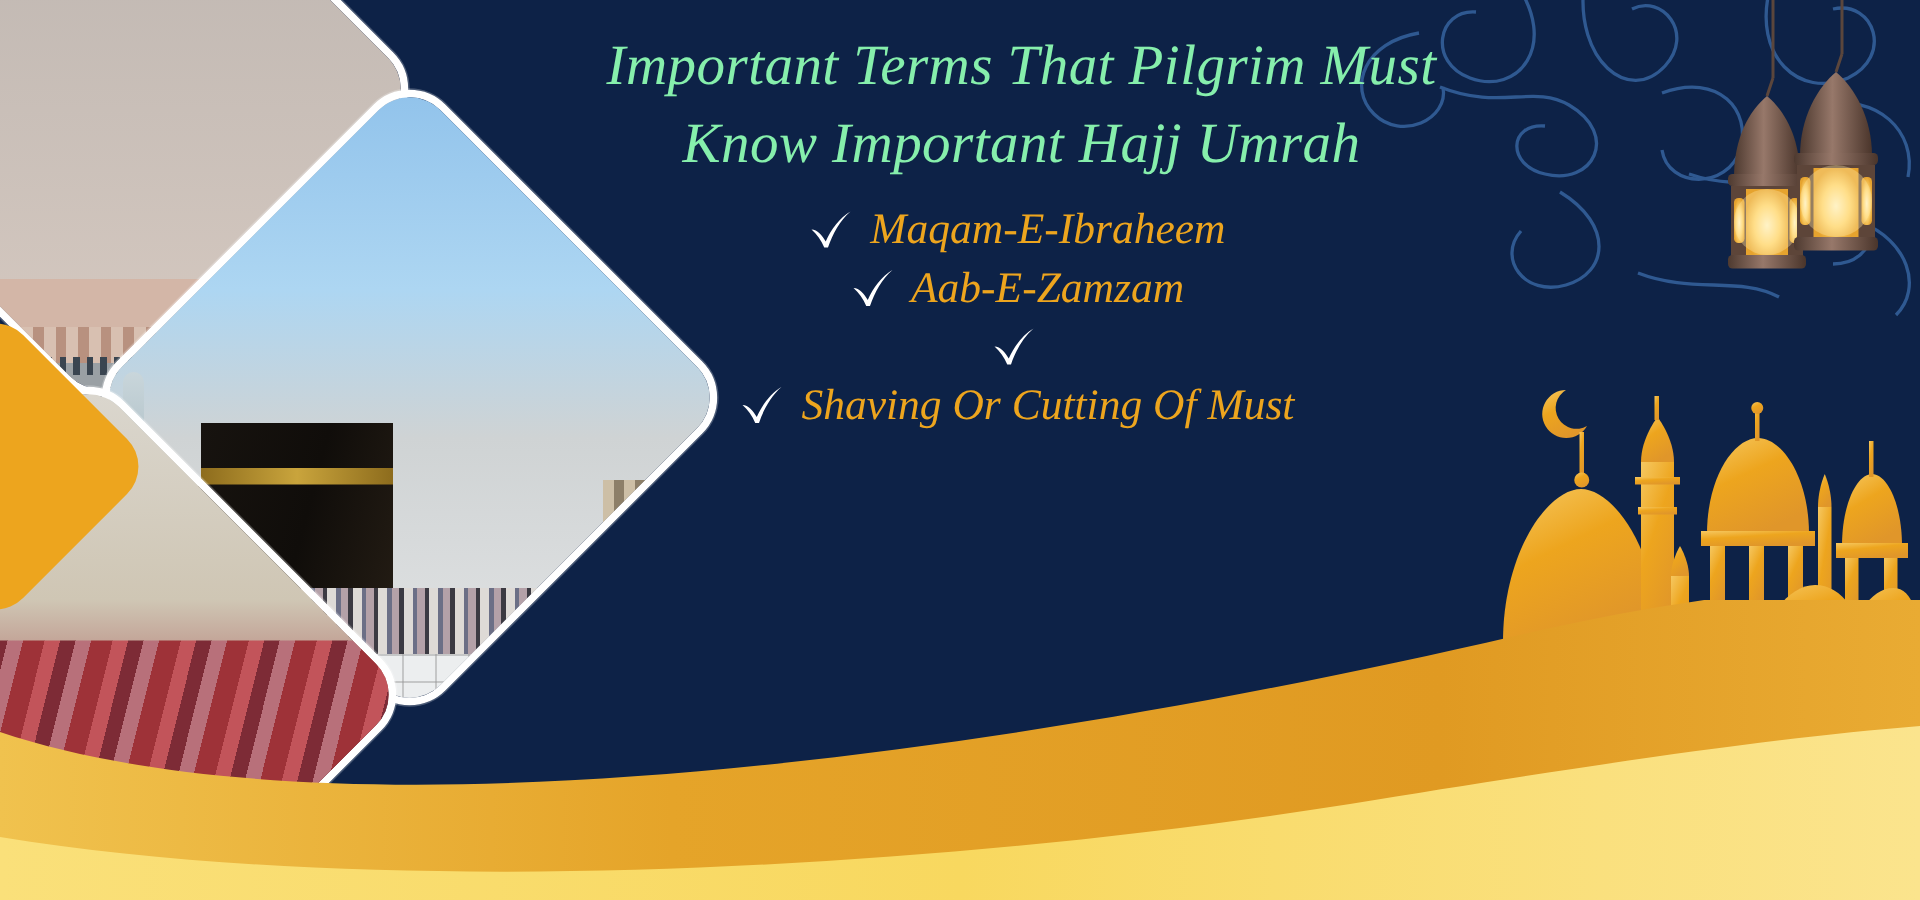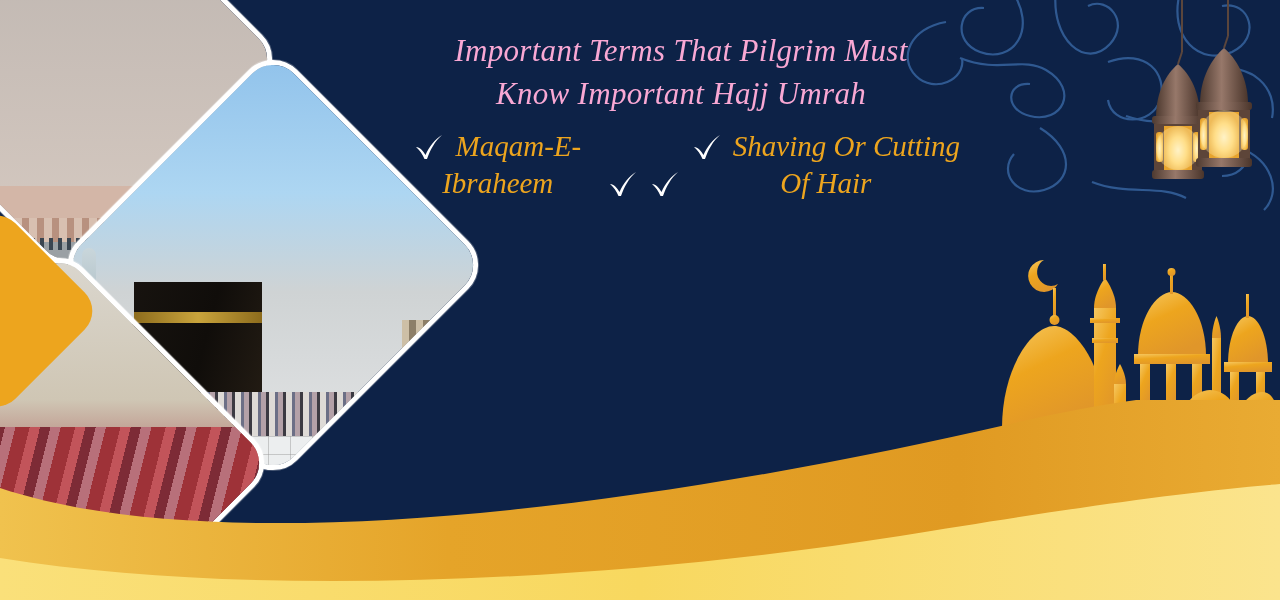--- a/index.html
+++ b/index.html
@@ -81,25 +81,24 @@
 
   
   #gold-diamond{
     position:absolute;left:-78px;top:236px;width:150px;height:150px;
     background:#eda51e;border-radius:26px;transform:rotate(45deg);
   }
 
   
   .content{position:absolute;left:396px;top:18px;width:570px;text-align:center;}
   .headline{
-    color:#f9a8d4;font-style:italic;font-size:31px;line-height:1.38;
+    color:#86efac;font-style:italic;font-size:38px;line-height:1.38;
     letter-spacing:.3px;
-    margin-top:12px;
-  }
-  .terms{margin-top:12px;display:flex;flex-direction:row;gap:2px;align-items:flex-end;}
+  }
+  .terms{margin-top:12px;display:flex;flex-direction:column;gap:2px;}
   .term{
     position:relative;color:#eda51e;font-style:italic;font-size:29px;
     line-height:1.28;padding:0 6px 0 0;
   }
   .term .tick{
     display:inline-block;width:30px;height:26px;vertical-align:-4px;margin-right:4px;
   }
   .term .txt{display:inline;}
 
   
@@ -290,30 +289,31 @@
           <path d="M2 13 C6 13 9 17 11.5 21 C15 13 21 5 28 1 C21 7 16 16 13 25 L10.5 25 C8.5 20 5.5 16 2 13 Z" fill="#ffffff"></path>
         </svg>
         <span class="txt">Maqam-E-Ibraheem</span>
       </div>
 
 
       <div class="term">
         <svg class="tick" viewBox="0 0 30 26">
           <path d="M2 13 C6 13 9 17 11.5 21 C15 13 21 5 28 1 C21 7 16 16 13 25 L10.5 25 C8.5 20 5.5 16 2 13 Z" fill="#ffffff"></path>
         </svg>
+        <span class="txt">Aab-E-Zamzam</span>
       </div>
 
       <div class="term">
         <svg class="tick" viewBox="0 0 30 26">
           <path d="M2 13 C6 13 9 17 11.5 21 C15 13 21 5 28 1 C21 7 16 16 13 25 L10.5 25 C8.5 20 5.5 16 2 13 Z" fill="#ffffff"></path>
         </svg>
       </div>
 
       <div class="term">
         <svg class="tick" viewBox="0 0 30 26">
           <path d="M2 13 C6 13 9 17 11.5 21 C15 13 21 5 28 1 C21 7 16 16 13 25 L10.5 25 C8.5 20 5.5 16 2 13 Z" fill="#ffffff"></path>
         </svg>
-        <span class="txt">Shaving Or Cutting Of Hair</span>
+        <span class="txt">Shaving Or Cutting Of Must</span>
       </div>
     </div>
   </div>
 
 </div>
 
 </body></html>

